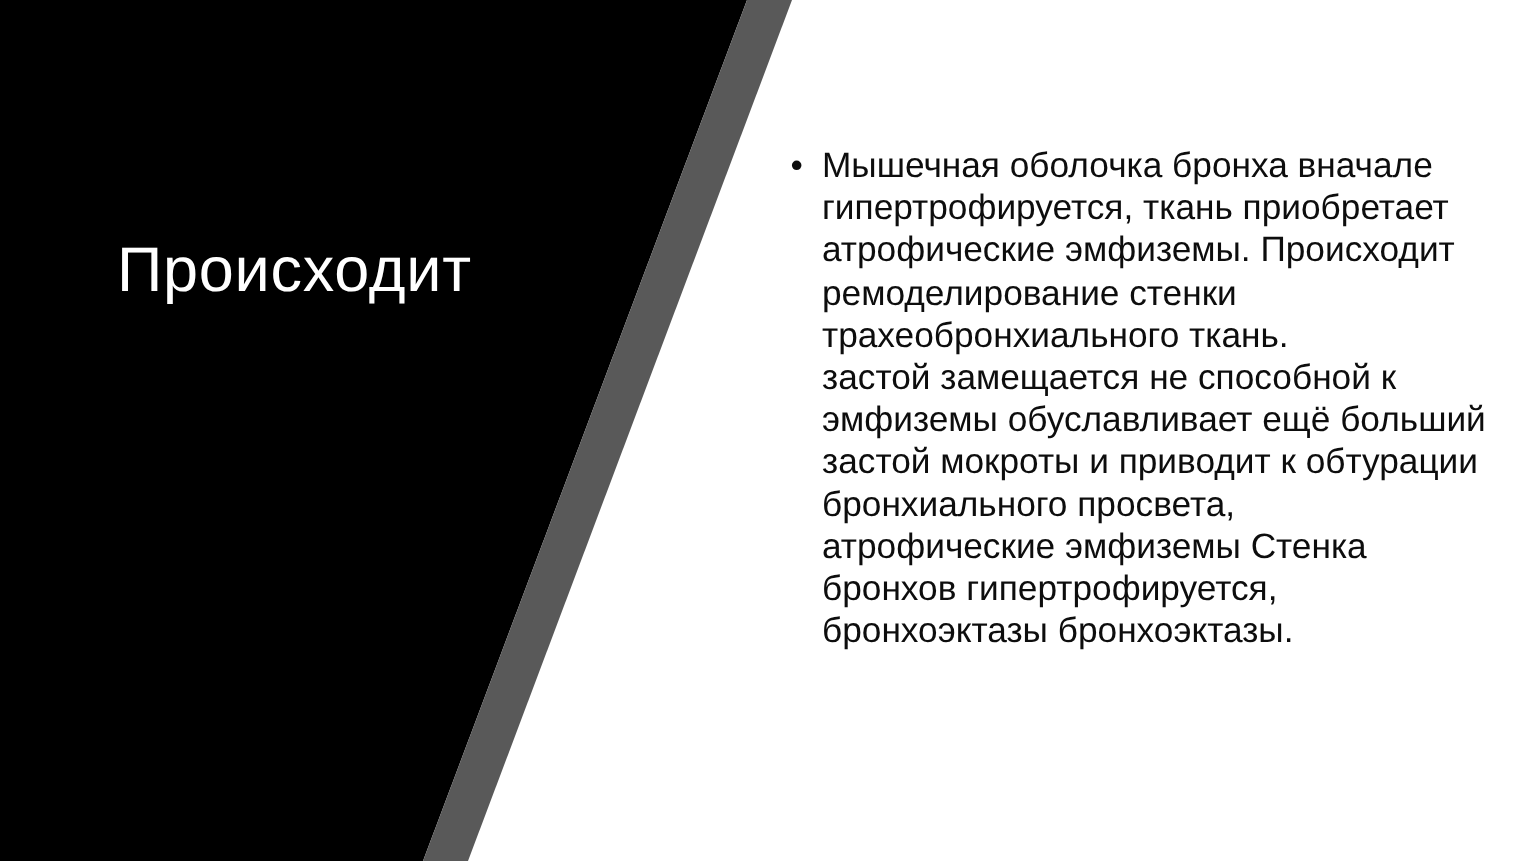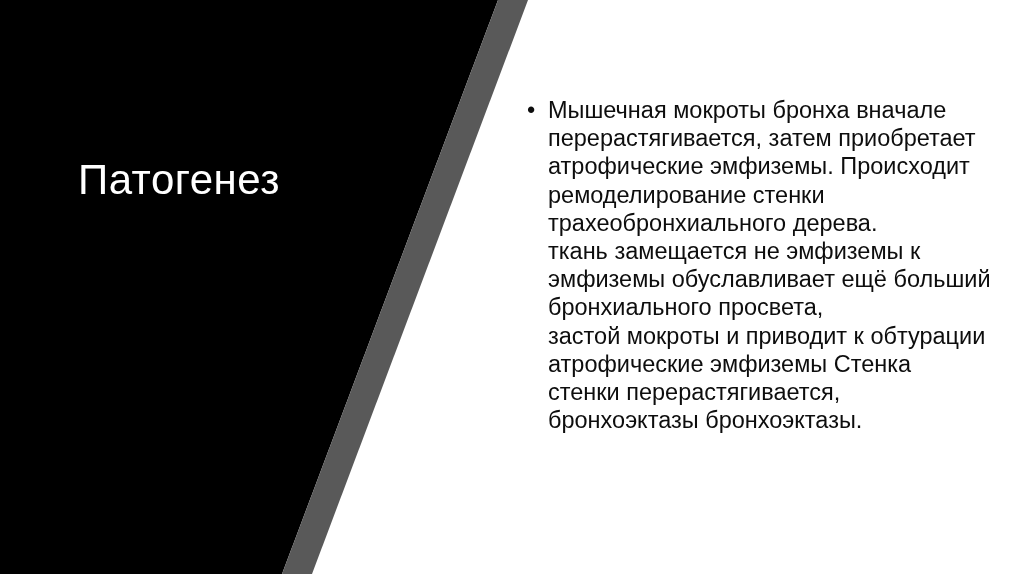--- a/index.html
+++ b/index.html
@@ -60,29 +60,29 @@
     white-space: nowrap;
     font-family: "Liberation Sans", sans-serif;
   }
 </style>
 </head>
 <body>
 
 <div class="slide">
   <div class="panel-black"></div>
   <div class="stripe"></div>
-  <h1 class="title">Патогенез</h1>
+  <h1 class="title">Происходит</h1>
   <div class="body-block">
     <span class="bullet">•</span>
-    <div class="line">Мышечная мокроты бронха вначале</div>
-    <div class="line">перерастягивается, затем приобретает</div>
+    <div class="line">Мышечная оболочка бронха вначале</div>
+    <div class="line">гипертрофируется, ткань приобретает</div>
     <div class="line">атрофические эмфиземы. Происходит</div>
     <div class="line">ремоделирование стенки</div>
-    <div class="line">трахеобронхиального дерева.</div>
-    <div class="line">ткань замещается не эмфиземы к</div>
+    <div class="line">трахеобронхиального ткань.</div>
+    <div class="line">застой замещается не способной к</div>
     <div class="line">эмфиземы обуславливает ещё больший</div>
+    <div class="line">застой мокроты и приводит к обтурации</div>
     <div class="line">бронхиального просвета,</div>
-    <div class="line">застой мокроты и приводит к обтурации</div>
     <div class="line">атрофические эмфиземы Стенка</div>
-    <div class="line">стенки перерастягивается,</div>
+    <div class="line">бронхов гипертрофируется,</div>
     <div class="line">бронхоэктазы бронхоэктазы.</div>
   </div>
 </div>
 
 </body></html>

